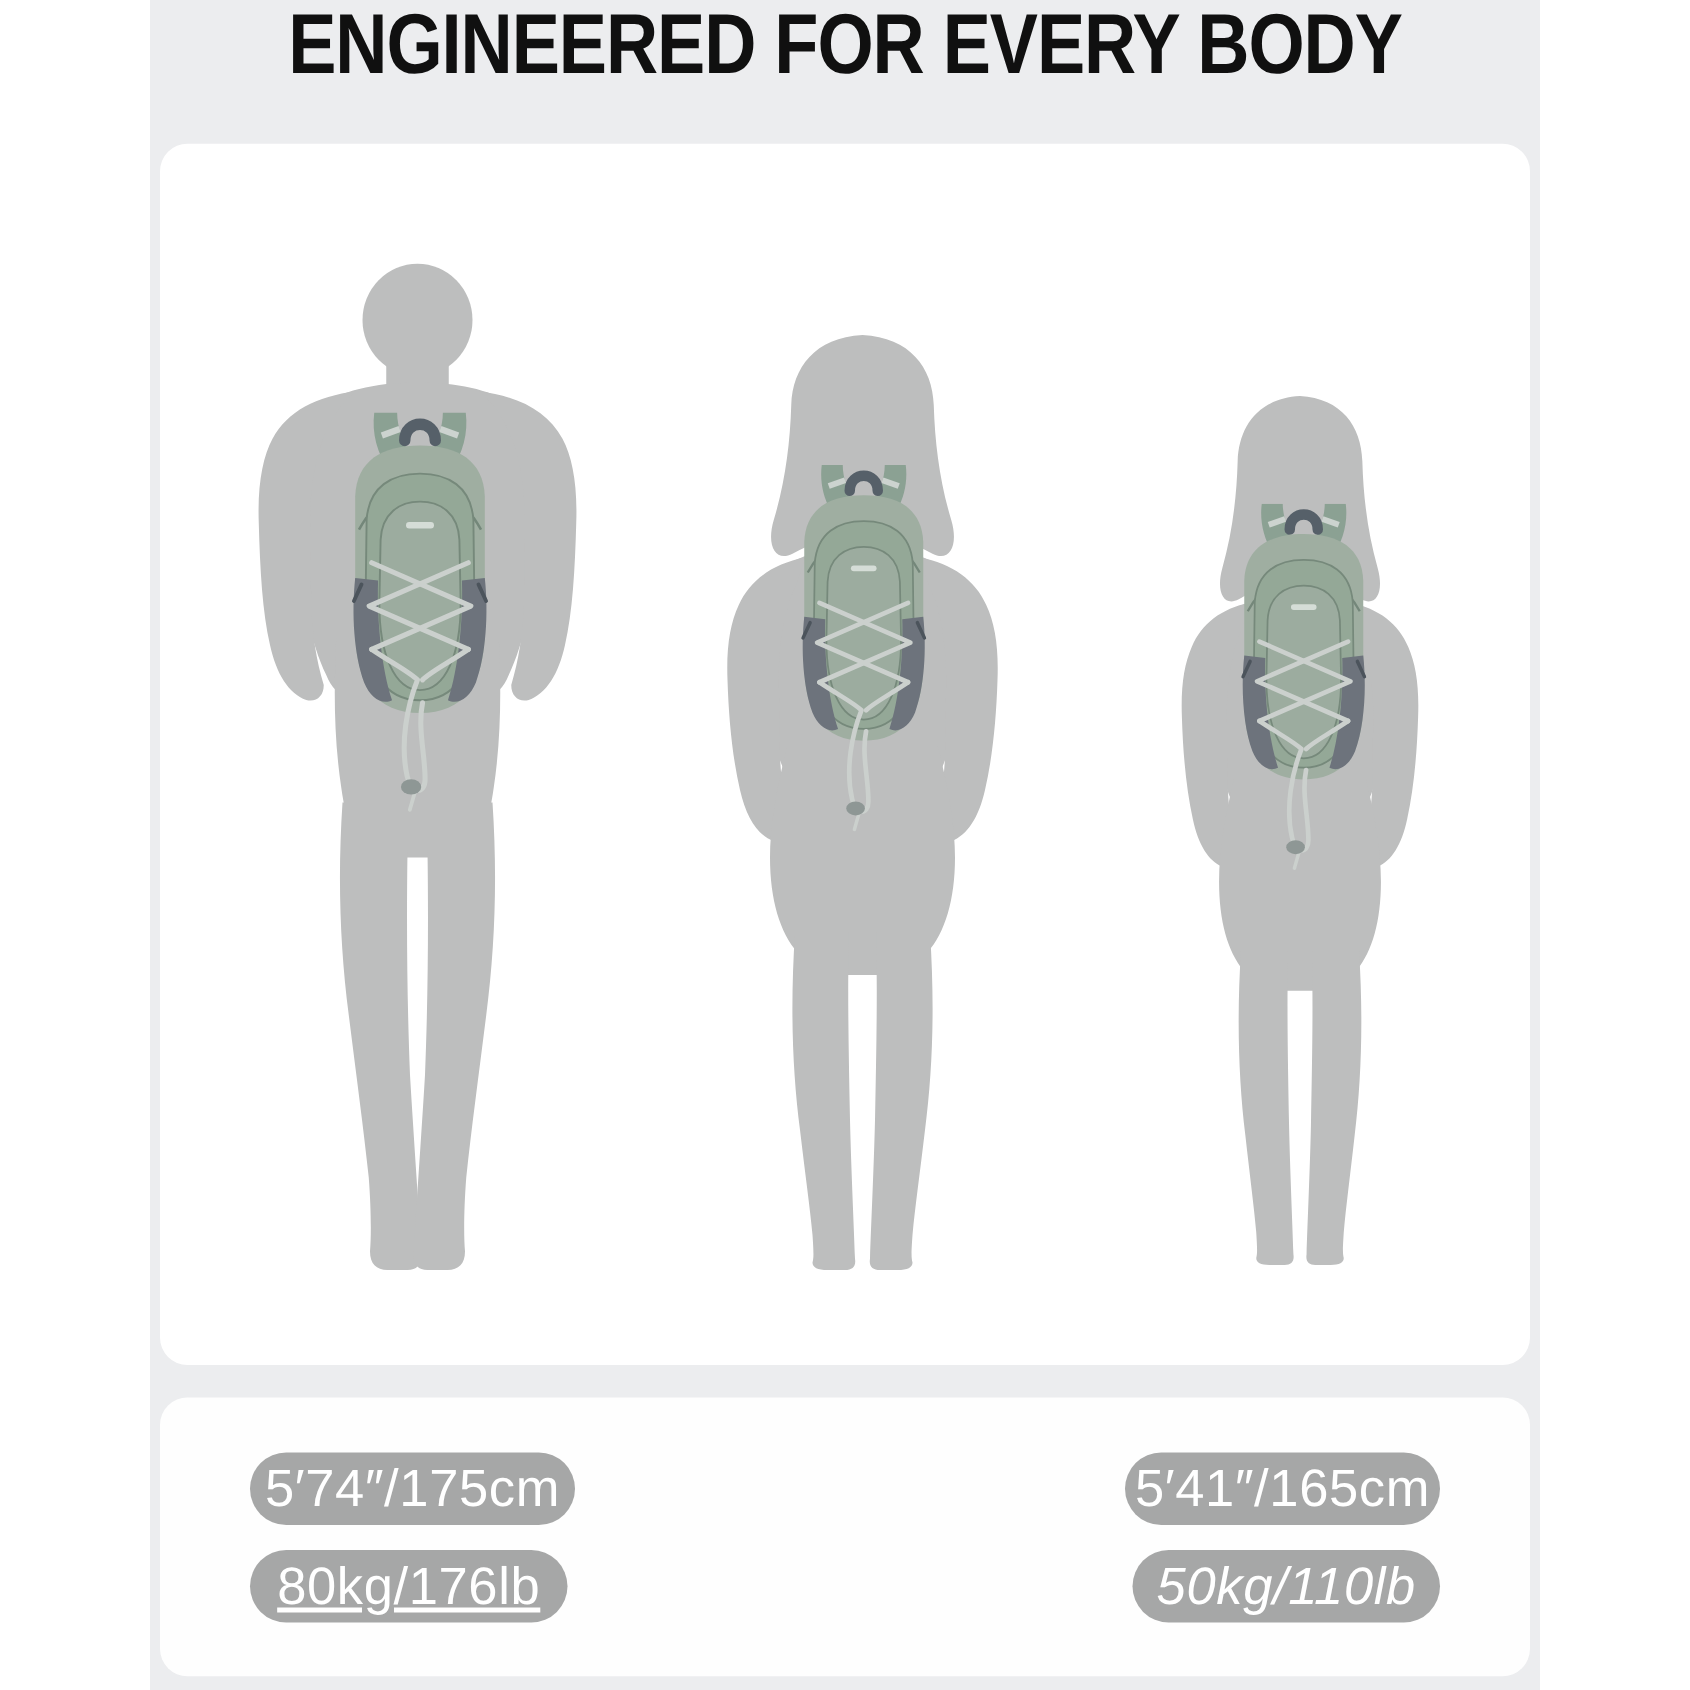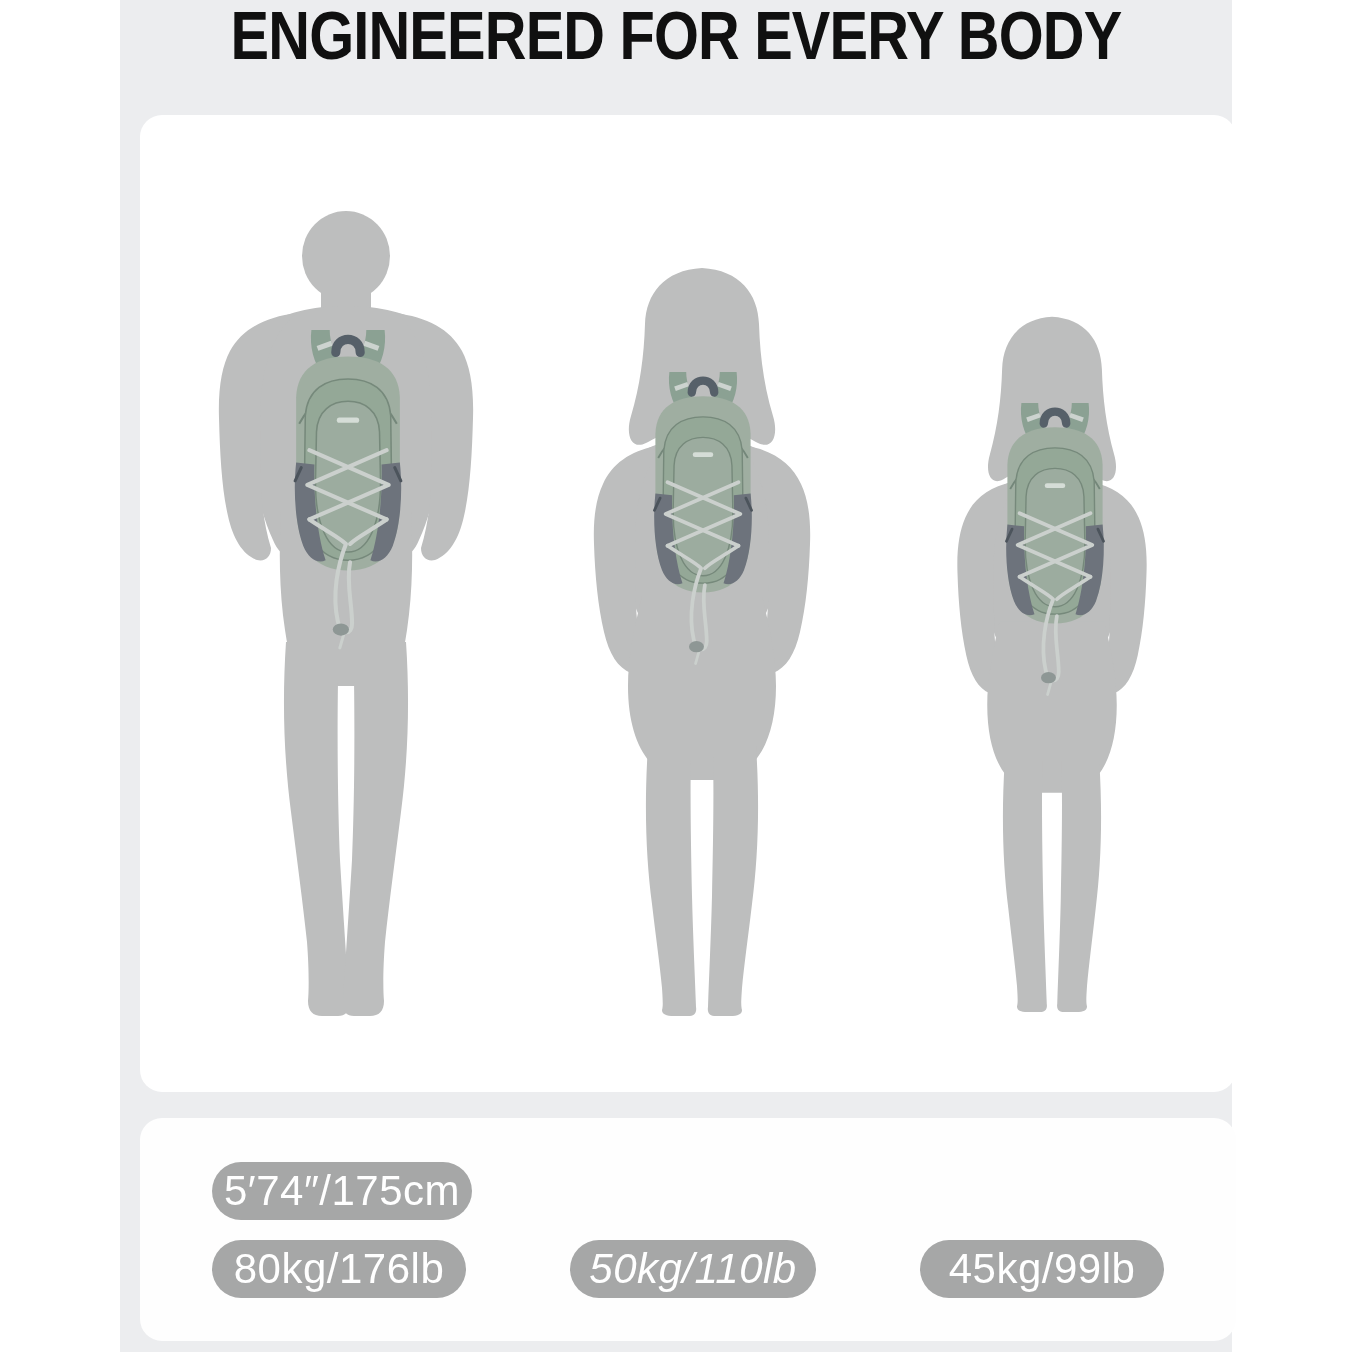--- a/index.html
+++ b/index.html
@@ -3,34 +3,34 @@
 <meta charset="utf-8">
 <style>
   html,body{margin:0;padding:0;background:#ffffff;}
   .page{position:relative;width:1352px;height:1352px;background:#ffffff;overflow:hidden;
         font-family:"Liberation Sans", sans-serif;padding-left:14px;}
   .card{position:absolute;left:120px;top:0;width:1112px;height:1352px;background:#ecedef;}
   .title{position:absolute;left:0;top:0;width:100%;height:70px;
          display:flex;align-items:center;justify-content:center;
          font-size:68px;font-weight:700;letter-spacing:-1px;color:#101010;
          transform:scaleX(0.85);white-space:nowrap;}
-  .panel{position:absolute;left:20px;width:1096px;background:#ffffff;border-radius:22px;}
+  .panel{position:absolute;left:8px;width:1096px;background:#ffffff;border-radius:22px;}
   .panel-top{top:115px;height:977px;}
   .panel-bottom{top:1118px;height:223px;background:#fefefe;}
   .fig{position:absolute;}
   .sil{fill:#bdbebe;}
   .pill-row{position:absolute;left:0;width:1096px;height:58px;display:flex;
             justify-content:space-between;padding:0 72px;box-sizing:border-box;}
   .row1{top:44px;}
   .row2{top:122px;}
   .pill{height:58px;border-radius:30px;background:#a6a7a7;color:#ffffff;
         display:flex;align-items:center;justify-content:center;
         font-size:42px;font-weight:400;letter-spacing:0.5px;}
   .pw1{width:260px;} .pw2{width:252px;} .pw3{width:260px;}
-  .pw4{width:254px;} .pw5{width:246px;font-style:italic;} .pw6{width:244px;}
+  .pw4{width:254px;text-decoration:underline;} .pw5{width:246px;font-style:italic;} .pw6{width:244px;}
 </style>
 </head>
 <body>
 
 <div class="page">
 
   <svg width="0" height="0" style="position:absolute" aria-hidden="true">
     <defs>
 
       <g id="backpack">
@@ -113,21 +113,21 @@
         <use href="#backpack"></use>
       </svg>
       <svg class="fig" style="left:859px;top:288px" width="112" height="299" viewBox="0 0 120 320" preserveAspectRatio="none">
         <use href="#backpack"></use>
       </svg>
     </div>
 
     <div class="panel panel-bottom">
       <div class="pill-row row1">
         <div class="pill pw1">5′74″/175cm</div>
+        <div class="pill pw2">5′41″/165cm</div>
       </div>
       <div class="pill-row row2">
         <div class="pill pw4">80kg/176lb</div>
         <div class="pill pw5">50kg/110lb</div>
-        <div class="pill pw6">45kg/99lb</div>
       </div>
     </div>
   </div>
 </div>
 
 </body></html>

